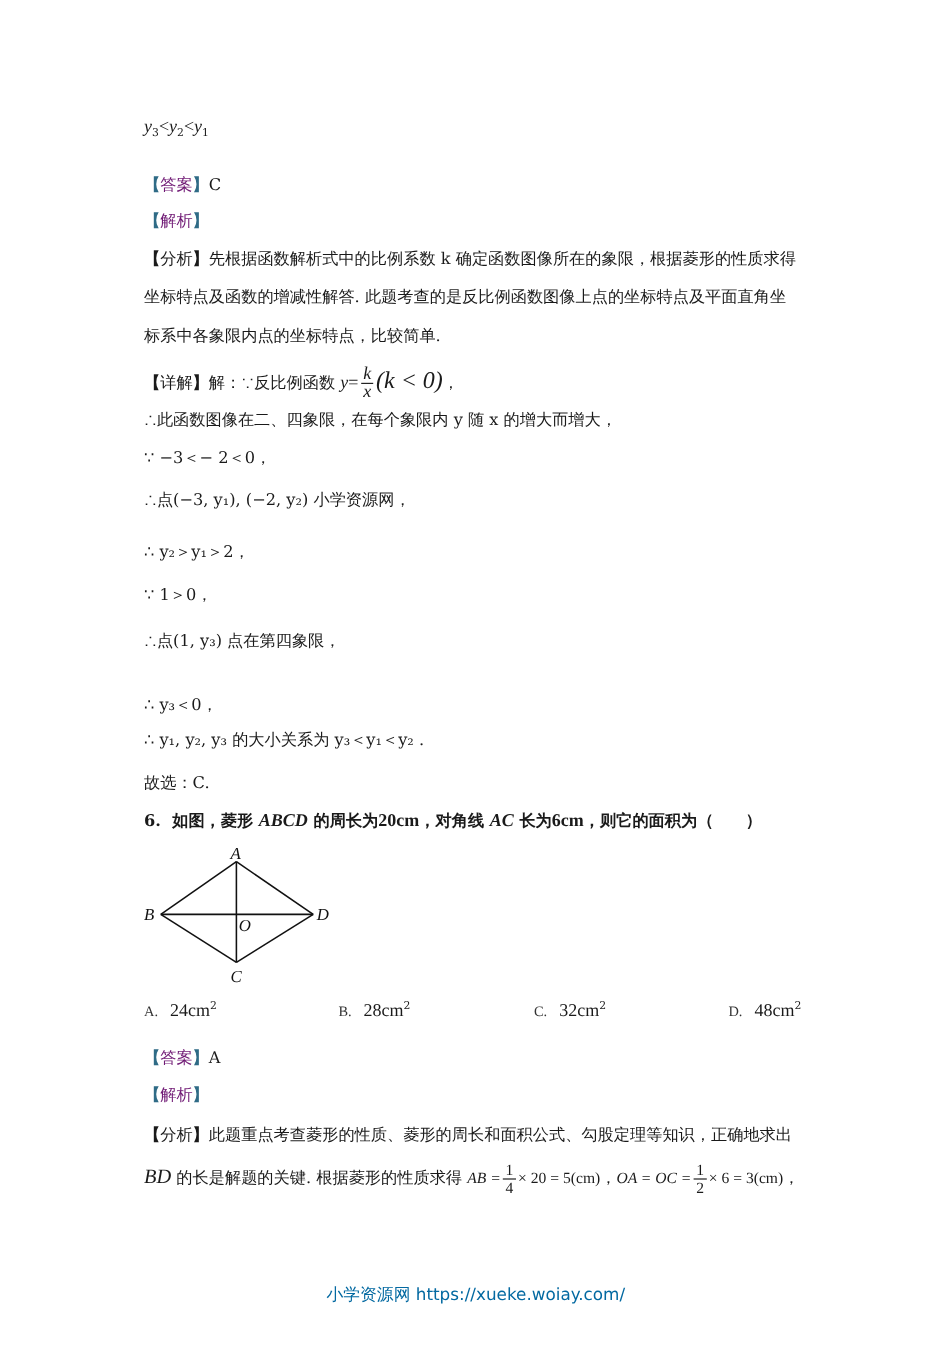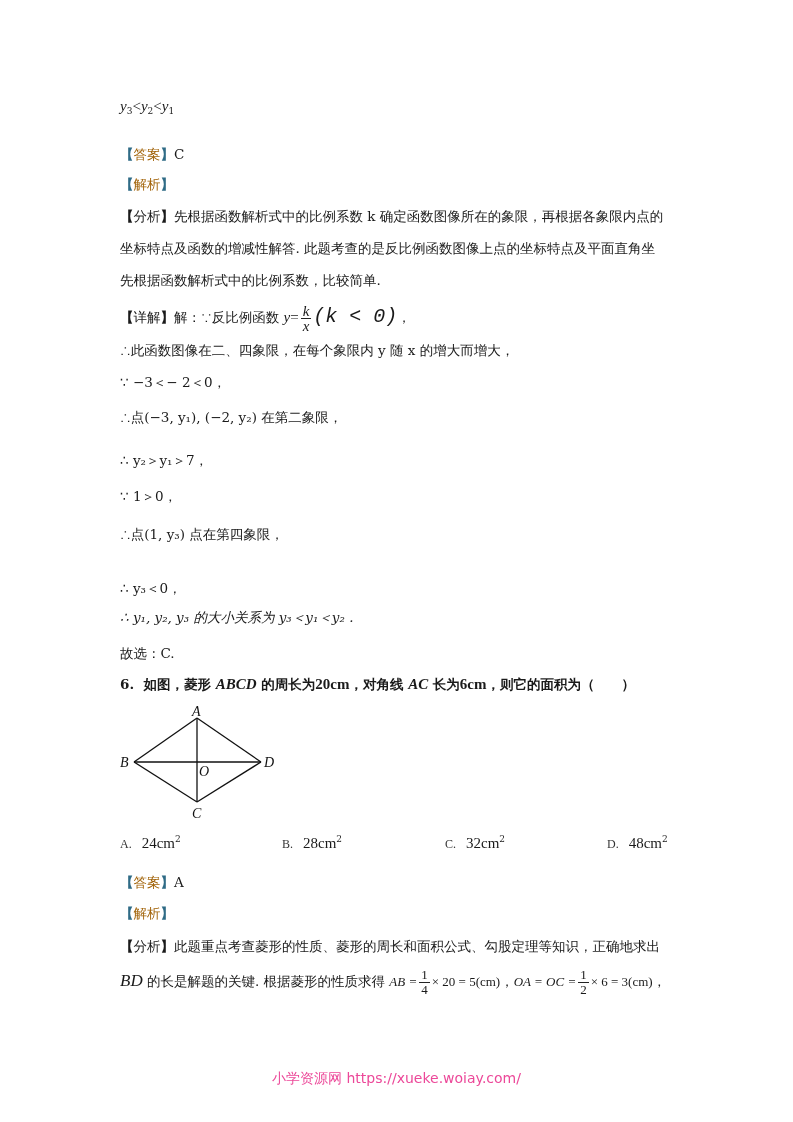--- a/index.html
+++ b/index.html
@@ -1,70 +1,70 @@
 <!DOCTYPE html>
 <html><head>
 <meta charset="utf-8">
 <style>
   html, body { margin: 0; padding: 0; background: #ffffff; }
   body { width: 793px; height: 1122px; position: relative; overflow: hidden;
          font-family: "DejaVu Serif", "Liberation Serif", serif; color: #1a1a1a; }
   .line { position: absolute; left: 120px; font-size: 13.5px; white-space: nowrap; line-height: 20px; }
-  .label { color: #a16207; }
+  .label { color: #701a75; }
   .brk { color: #2f6b86; font-weight: bold; }
   .m { font-family: "Liberation Serif", "DejaVu Serif", serif; font-style: italic; font-size: 15px; }
   .mr { font-family: "Liberation Serif", "DejaVu Serif", serif; font-size: 15px; }
   sub { font-size: 9px; vertical-align: -3px; font-style: normal; }
   sup { font-size: 9px; vertical-align: 6px; }
   .frac { display: inline-block; vertical-align: middle; text-align: center; font-family: "Liberation Serif", serif; font-size: 13px; line-height: 14px; margin: 0 2px; }
   .frac .num { display: block; border-bottom: 1px solid #222; padding: 0 2px; }
   .frac .den { display: block; padding: 0 2px; }
-  .big { font-size: 20px; font-family: Liberation Mono, monospace; margin-top: 48px; }
+  .big { font-size: 20px; font-family: Liberation Serif, serif; margin-top: 48px; }
   .options { position: absolute; top: 834px; left: 120px; width: 560px; height: 22px; font-size: 13.5px; }
   .opt { position: absolute; top: 0; white-space: nowrap; }
   .opt .ol { font-family: "Liberation Serif", serif; font-size: 12px; color: #333; margin-right: 10px; }
   .opt .ov { font-family: "Liberation Serif", serif; font-size: 15px; }
   .figure { position: absolute; left: 118px; top: 700px; width: 170px; height: 125px; }
   .footer { position: absolute; top: 1070px; left: 0; width: 793px; text-align: center;
-            font-family: "DejaVu Sans", "Liberation Sans", sans-serif; font-size: 14px; color: #ec4899; }
+            font-family: "DejaVu Sans", "Liberation Sans", sans-serif; font-size: 14px; color: #0369a1; }
 </style>
 </head>
 <body>
 
 <div class="line" style="top:96px;">
   <span class="m">y</span><sub>3</sub><span class="mr">&lt;</span><span class="m">y</span><sub>2</sub><span class="mr">&lt;</span><span class="m">y</span><sub>1</sub>
 </div>
 
 <div class="line" style="top:144px;">
   <span class="brk">【</span><span class="label">答案</span><span class="brk">】</span><span>C</span>
 </div>
 
 <div class="line" style="top:174px;">
   <span class="brk">【</span><span class="label">解析</span><span class="brk">】</span>
 </div>
 
 <div class="line" style="top:206px;">
-  <span class="brk" style="color:#1a1a1a">【</span><span>分析</span><span class="brk" style="color:#1a1a1a">】</span><span>先根据函数解析式中的比例系数 k 确定函数图像所在的象限，再根据各象限内点的</span>
+  <span class="brk" style="color:#1a1a1a">【</span><span>分析</span><span class="brk" style="color:#1a1a1a">】</span><span>先根据函数解析式中的比例系数 k 确定函数图像所在的象限，根据菱形的性质求得</span>
 </div>
 <div class="line" style="top:238px;">坐标特点及函数的增减性解答. 此题考查的是反比例函数图像上点的坐标特点及平面直角坐</div>
-<div class="line" style="top:270px;">先根据函数解析式中的比例系数，比较简单.</div>
+<div class="line" style="top:270px;">标系中各象限内点的坐标特点，比较简单.</div>
 
 <div class="line" style="top:302px; line-height:30px;">
   <span style="font-weight:bold">【</span><span>详解</span><span style="font-weight:bold">】</span><span>解：∵反比例函数</span>
   <span class="m">y</span><span class="mr">=</span><span class="frac"><span class="num m">k</span><span class="den m">x</span></span><span class="big m">(k &lt; 0)</span><span>，</span>
 </div>
 
 <div class="line" style="top:340px;">∴此函数图像在二、四象限，在每个象限内 y 随 x 的增大而增大，</div>
 <div class="line" style="top:372px;">∵ −3＜− 2＜0，</div>
-<div class="line" style="top:407px;">∴点(−3, y₁), (−2, y₂) 在第二象限，</div>
-<div class="line" style="top:450px;">∴ y₂＞y₁＞7，</div>
+<div class="line" style="top:407px;">∴点(−3, y₁), (−2, y₂) 小学资源网，</div>
+<div class="line" style="top:450px;">∴ y₂＞y₁＞2，</div>
 <div class="line" style="top:486px;">∵ 1＞0，</div>
 <div class="line" style="top:524px;">∴点(1, y₃) 点在第四象限，</div>
 <div class="line" style="top:566px;margin-top:12px;">∴ y₃＜0，</div>
-<div class="line" style="top:607px;font-style:italic;">∴ y₁, y₂, y₃ 的大小关系为 y₃＜y₁＜y₂ .</div>
+<div class="line" style="top:607px;">∴ y₁, y₂, y₃ 的大小关系为 y₃＜y₁＜y₂ .</div>
 <div class="line" style="top:643px;">故选：C.</div>
 
 <div class="line" style="top:674px;font-weight:bold;">
   <span>6.</span>&nbsp;
   <span>如图，菱形 </span><span class="m">ABCD</span><span> 的周长为</span><span class="mr">20cm</span><span>，对角线 </span><span class="m">AC</span><span> 长为</span><span class="mr">6cm</span><span>，则它的面积为（　　）</span>
 </div>
 
 <div class="figure">
   <svg width="170" height="125" viewBox="0 0 170 125">
     <g stroke="#111" stroke-width="1.3" fill="none">

